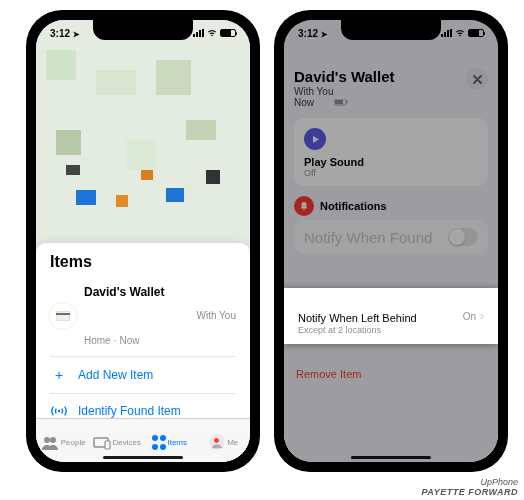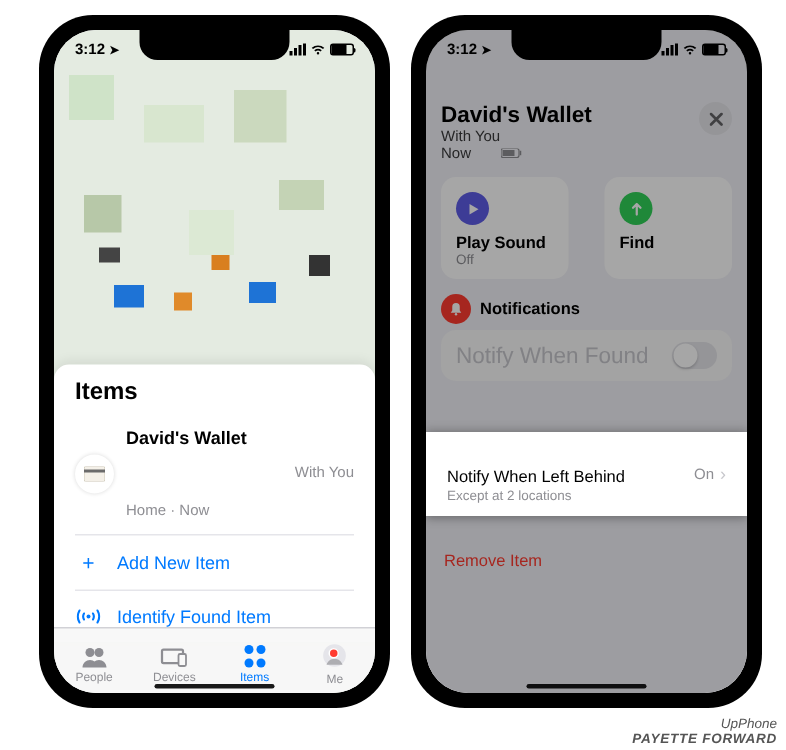--- a/index.html
+++ b/index.html
@@ -85,21 +85,21 @@
   }
   .action-row:last-child { border-bottom:none; }
   .action-icon { width:18px; display:flex; justify-content:center; color:#007aff; font-size:14px; font-weight:300; }
   .tabbar {
     position:absolute; left:0; right:0; bottom:0; height:44px;
     background: rgba(248,248,248,0.94);
     border-top: 0.5px solid #d1d1d6;
     display:flex;
   }
   .tab {
-    flex:1; display:flex; flex-direction:column; align-items:center; justify-content:center;
+    flex:1; display:flex; flex-direction:row; align-items:center; justify-content:center;
     gap:1px; font-size:8px; color:#8e8e93; padding-top:4px;
   }
   .tab.active { color:#007aff; }
   .tab svg, .tab .dots { height:16px; }
   .home-ind { position:absolute; bottom:3px; left:50%; transform:translateX(-50%);
     width:80px; height:3px; background:#000; border-radius:3px; opacity:0.9; z-index:30; }
   .badge-dot { position:absolute; top:3px; right:6px; width:7px; height:7px; background:#ff3b30; border-radius:50%; border:1px solid #fff;}
 
   
   .dim-overlay {
@@ -318,29 +318,20 @@
       <div class="cards">
         <div class="card">
           <div class="card-icon" style="background:#5e5ce6;">
             <svg width="9" height="9" viewBox="0 0 9 9">
                 <path d="M2 1l6 3.5L2 8z" fill="#fff"></path>
               </svg>
           </div>
           <div class="card-title">Play Sound</div>
           <div class="card-sub">Off</div>
         </div>
-        <div class="card">
-          <div class="card-icon" style="background:#30d158;">
-            <svg width="9" height="9" viewBox="0 0 9 9">
-                <path d="M4.5 8V1M4.5 1L2 3.5M4.5 1L7 3.5" stroke="#fff" stroke-width="1.5" fill="none" stroke-linecap="round" stroke-linejoin="round"></path>
-              </svg>
-          </div>
-          <div class="card-title">Find</div>
-          <div class="card-sub"></div>
-        </div>
       </div>
 
       <div class="section-header">
         <div class="hicon" style="background:#ff3b30;">
           <svg width="10" height="10" viewBox="0 0 10 10">
               <path d="M5 1a2.5 2.5 0 00-2.5 2.5V6L1.5 7.5h7L7.5 6V3.5A2.5 2.5 0 005 1z" fill="#fff"></path>
               <circle cx="5" cy="8.5" r="0.8" fill="#fff"></circle>
             </svg>
         </div>
         <span>Notifications</span>

